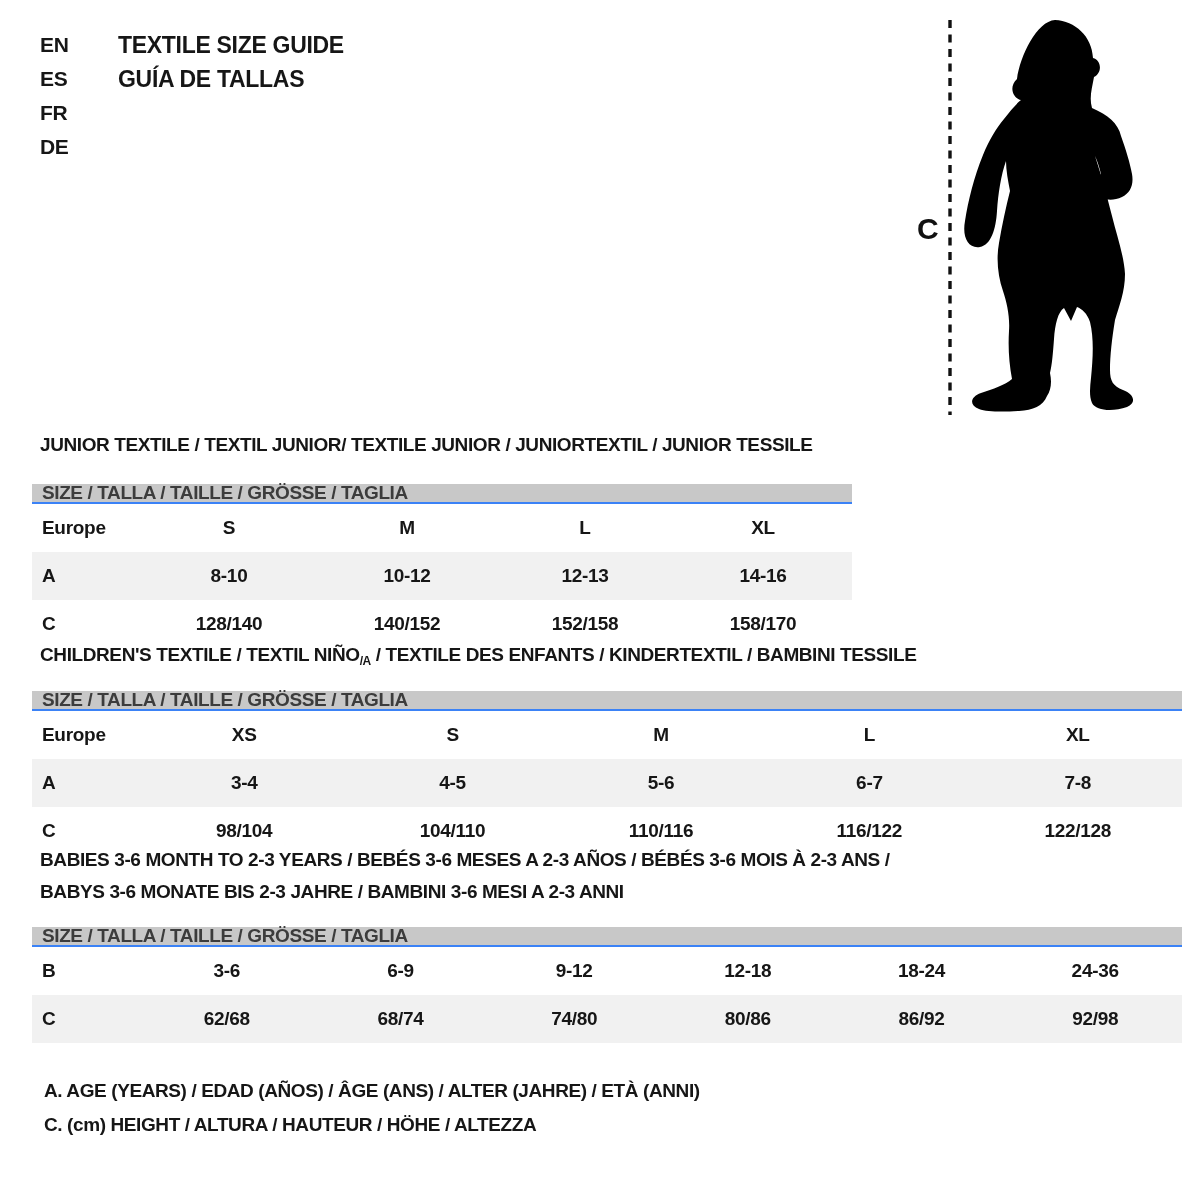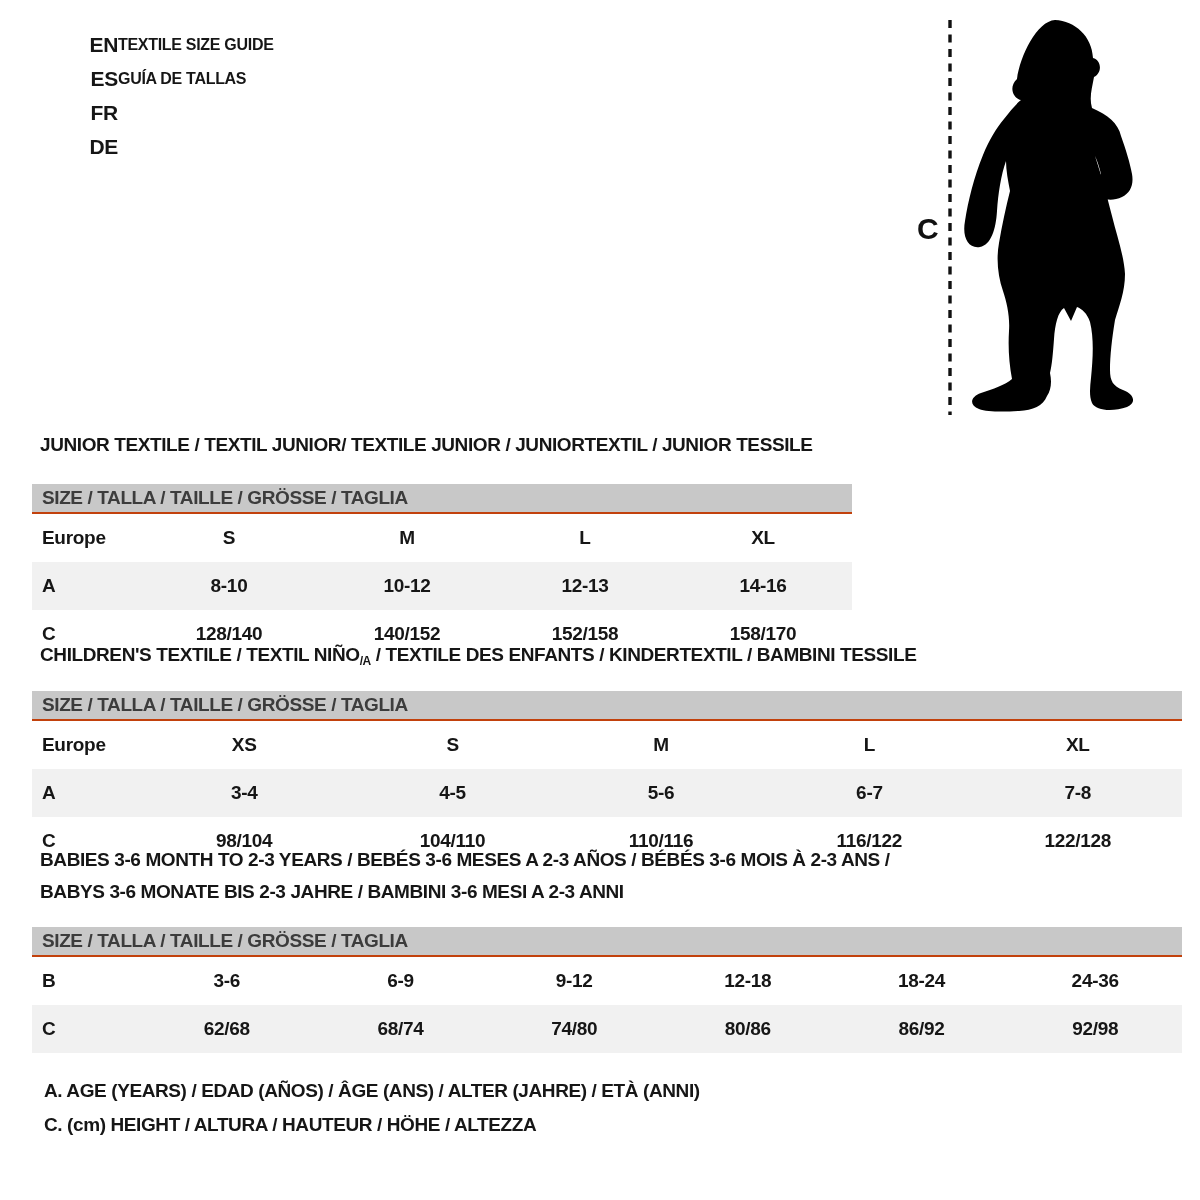--- a/index.html
+++ b/index.html
@@ -1,35 +1,35 @@
 <!DOCTYPE html>
 <html><head>
 <meta charset="utf-8">
 <style>
   * { margin:0; padding:0; box-sizing:border-box; }
   html,body { width:1200px; height:1200px; background:#ffffff; overflow:hidden;
     font-family:"Liberation Sans","DejaVu Sans",sans-serif; color:#161616; }
   .abs { position:absolute; }
 
   
-  .langs { left:40px; top:28px;text-align:right; }
+  .langs { left:40px; top:28px; }
   .lang-row { display:flex; height:34px; align-items:center; }
   .lang-code { width:78px; font-size:21px; font-weight:700; letter-spacing:-0.3px; }
-  .lang-label { font-size:16px; font-weight:700; letter-spacing:-0.3px; }
+  .lang-label { font-size:23px; font-weight:700; letter-spacing:-0.3px; }
 
   
   .figure { left:905px; top:10px; width:300px; height:415px; }
 
   
   .sec-title { font-size:19px; font-weight:700; letter-spacing:-0.4px; white-space:nowrap; }
   .sub { font-size:12px; vertical-align:-4px; }
 
   
   .size-table { position:absolute; }
-  .size-bar { height:30px; background:#c8c8c8; border-bottom:2px solid #c2410c;
+  .size-bar { height:20px; background:#c8c8c8; border-bottom:2px solid #3b82f6;
     display:flex; align-items:center; padding-left:10px;
     font-size:19px; font-weight:700; letter-spacing:-0.4px; color:#3c3c3c; }
   .t-row { display:grid; align-items:center; height:48px; }
   .cols4 { grid-template-columns:108px repeat(4,1fr); }
   .cols5 { grid-template-columns:108px repeat(5,1fr); }
   .cols6 { grid-template-columns:108px repeat(6,1fr); }
   .t-row.shaded { background:#f1f1f1; }
   .t-label { padding-left:10px; font-size:19px; font-weight:700; letter-spacing:-0.3px; }
   .t-cell { text-align:center; font-size:19px; font-weight:700; letter-spacing:-0.3px; }
 

